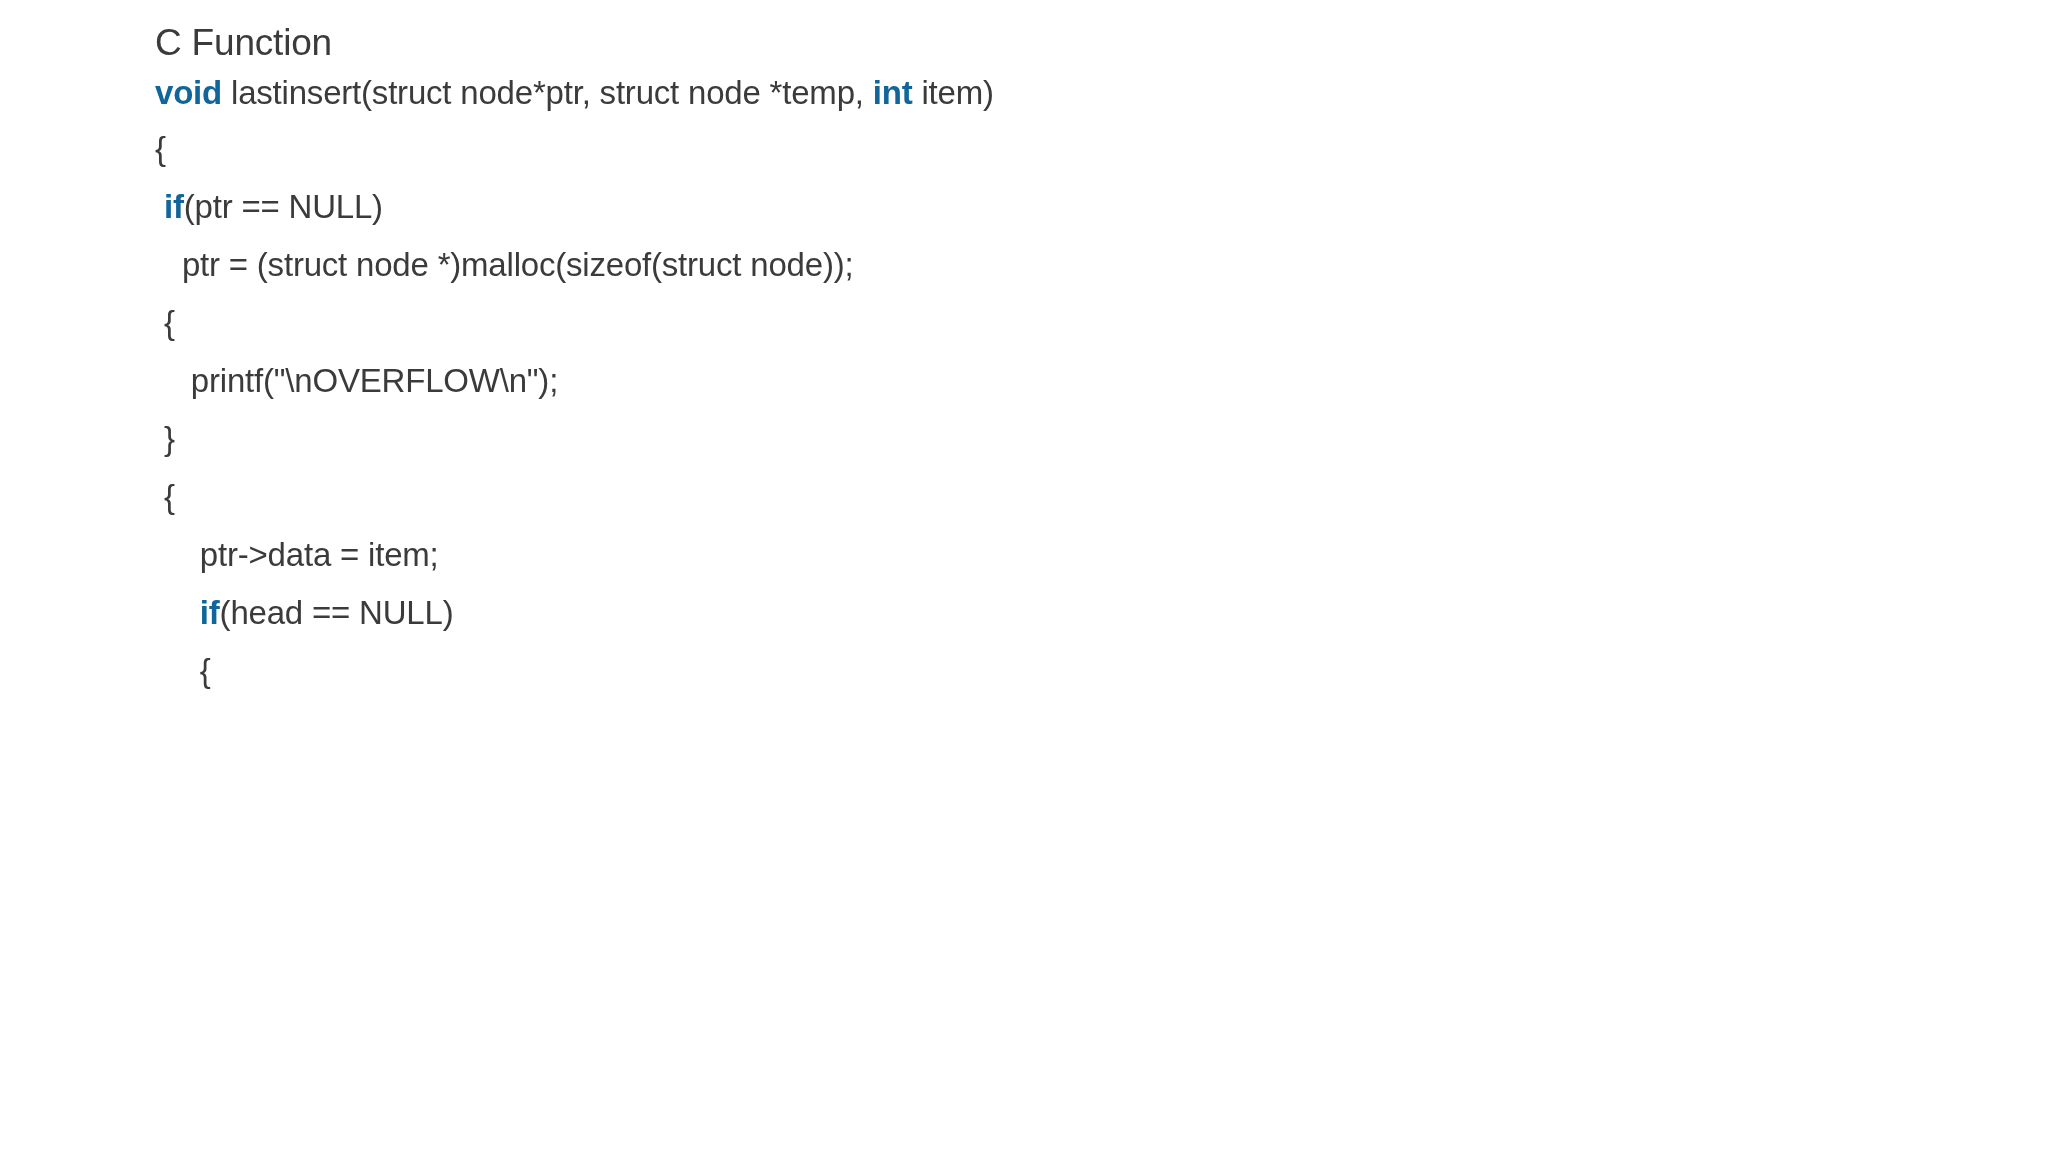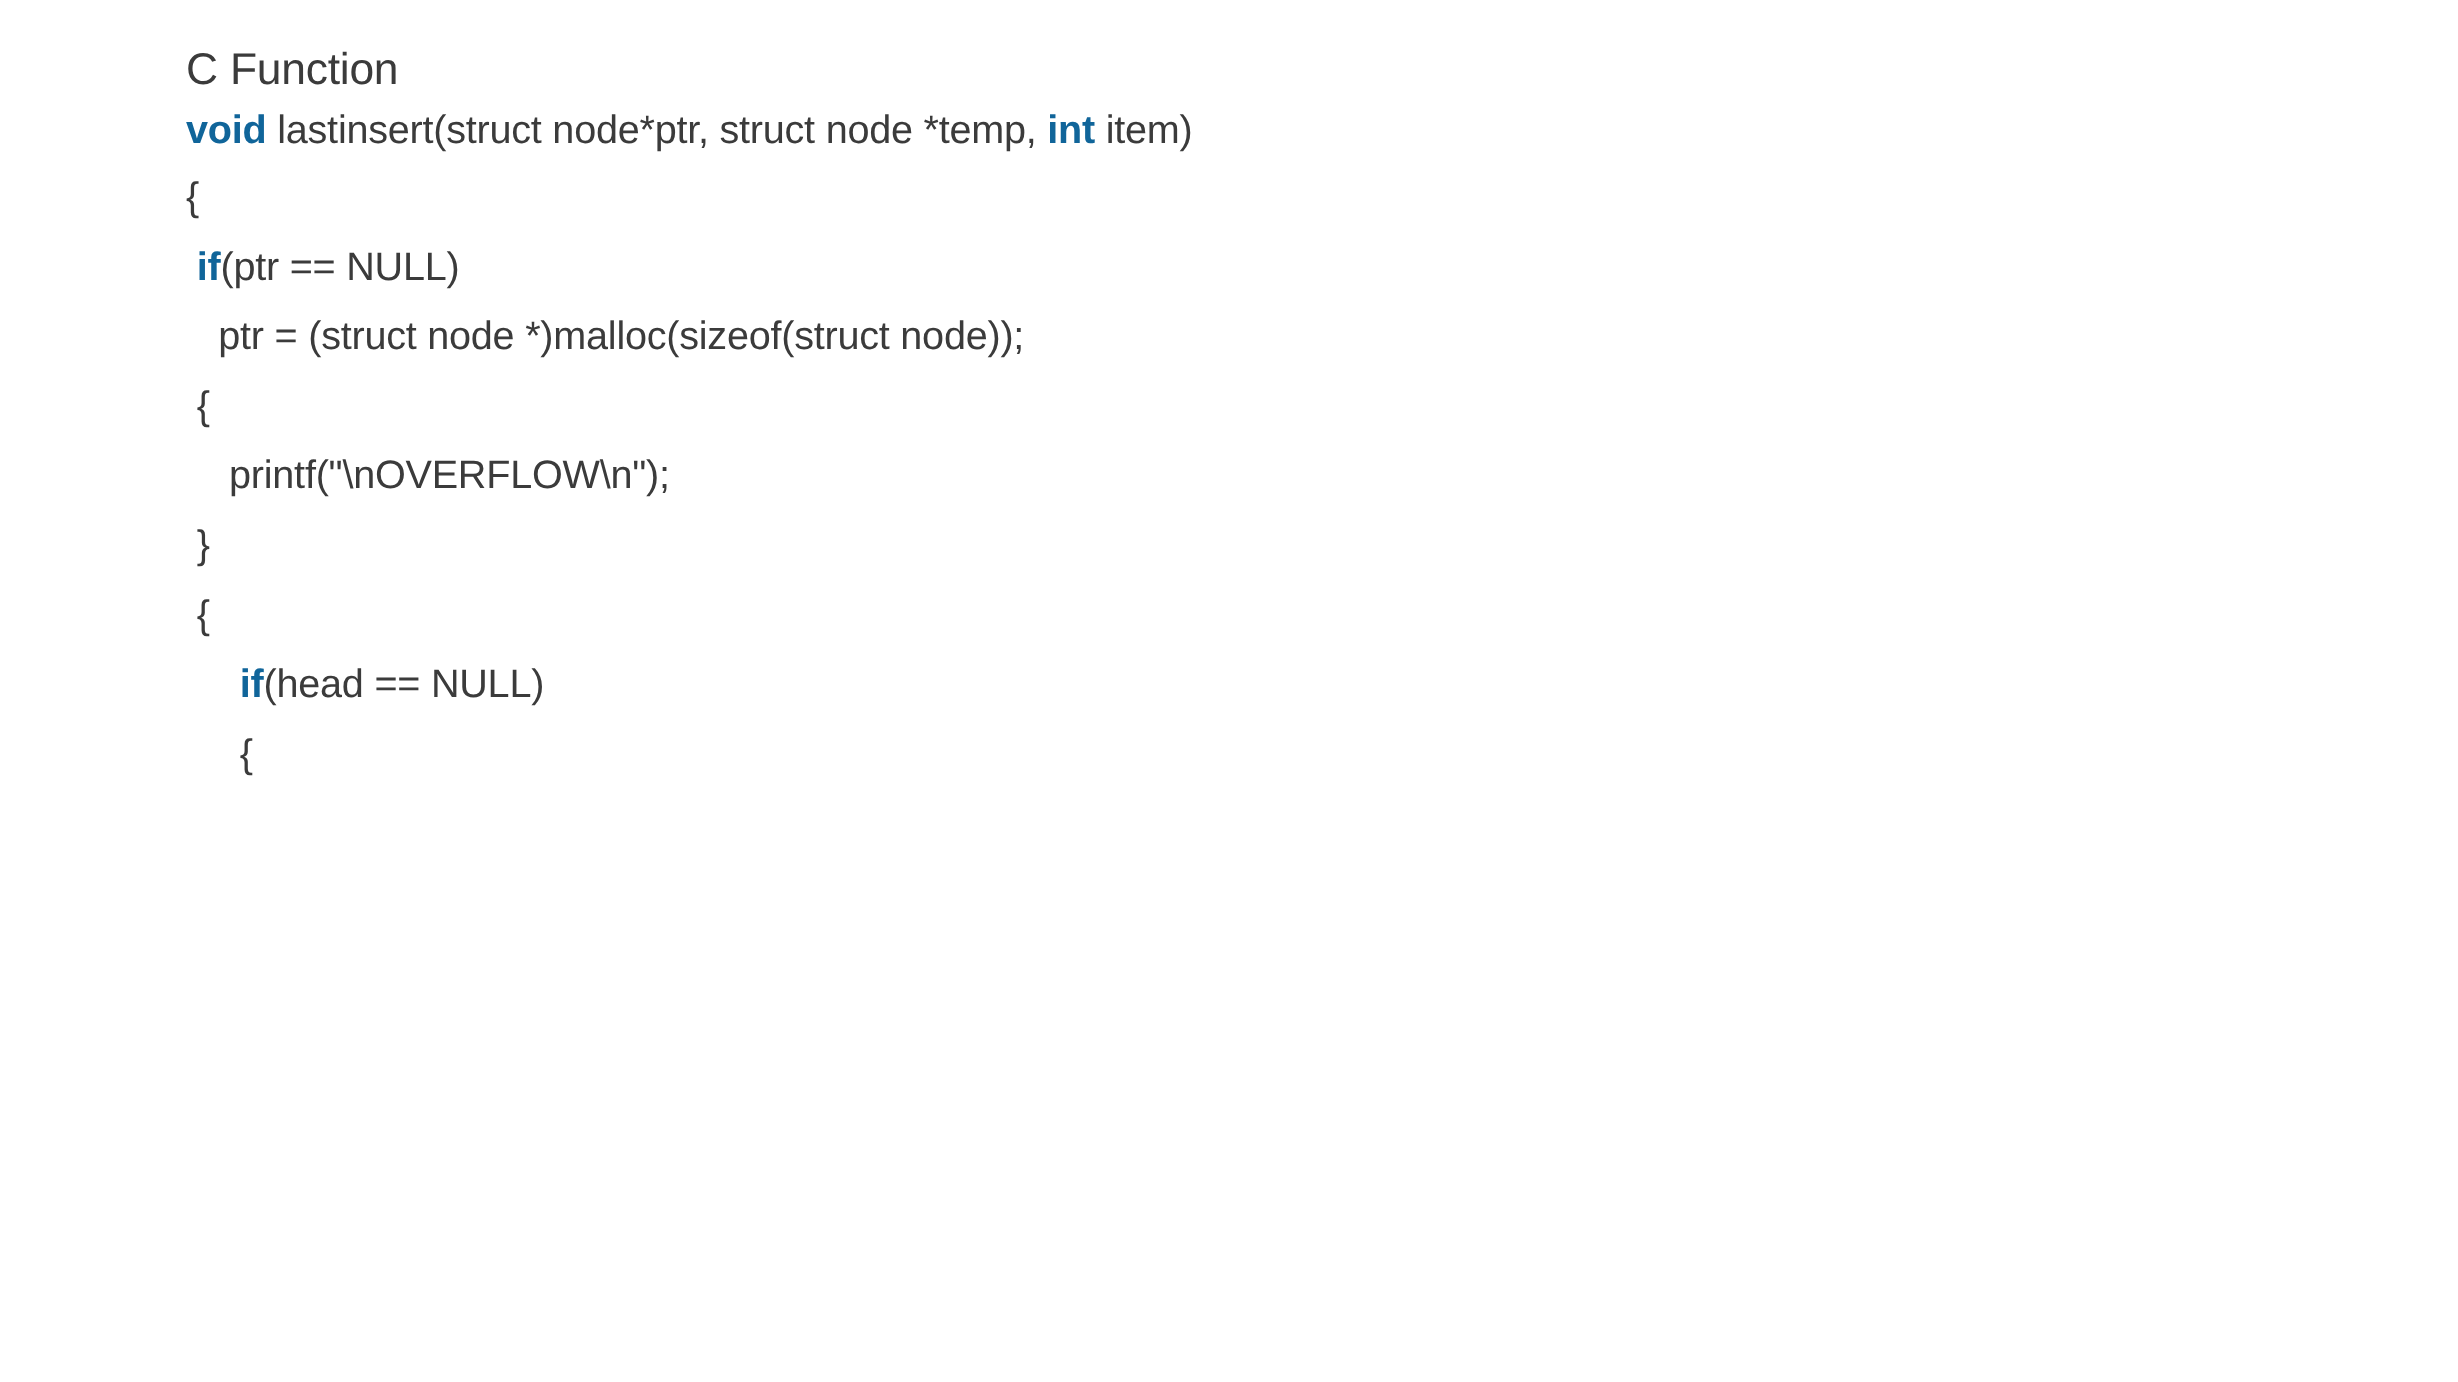--- a/index.html
+++ b/index.html
@@ -18,21 +18,21 @@
   #slide {
     position: relative;
     width: 2048px;
     height: 1152px;
     background: #ffffff;
   }
 
   #code-block {
     position: absolute;
     left: 155px;
-    top: 34px;
+    top: 19px;
     width: 1800px;
   }
 
   .code-line {
     color: #3b3b3b;
     font-family: "Liberation Sans", sans-serif;
     font-size: 33px;
     line-height: 58px;
     white-space: pre;
     letter-spacing: -0.2px;
@@ -66,16 +66,17 @@
   <div id="code-block">
       <div class="code-line title-line"><span class="plain">C Function</span></div>
       <div class="code-line signature-line"><span class="kw">void</span><span class="plain"> lastinsert(struct node*ptr, struct node *temp, </span><span class="kw">int</span><span class="plain"> item)</span></div>
       <div class="code-line"><span class="plain">{</span></div>
       <div class="code-line"><span class="plain"> </span><span class="kw">if</span><span class="plain">(ptr == NULL)</span></div>
       <div class="code-line"><span class="plain">   ptr = (struct node *)malloc(sizeof(struct node));</span></div>
       <div class="code-line"><span class="plain"> {</span></div>
       <div class="code-line"><span class="plain">    printf("\nOVERFLOW\n");</span></div>
       <div class="code-line"><span class="plain"> }</span></div>
       <div class="code-line"><span class="plain"> {</span></div>
+      <div class="code-line"><span class="plain">     ptr-&gt;data = item;</span></div>
       <div class="code-line"><span class="plain">     </span><span class="kw">if</span><span class="plain">(head == NULL)</span></div>
       <div class="code-line"><span class="plain">     {</span></div>
     </div>
 </div>
 
 </body></html>

